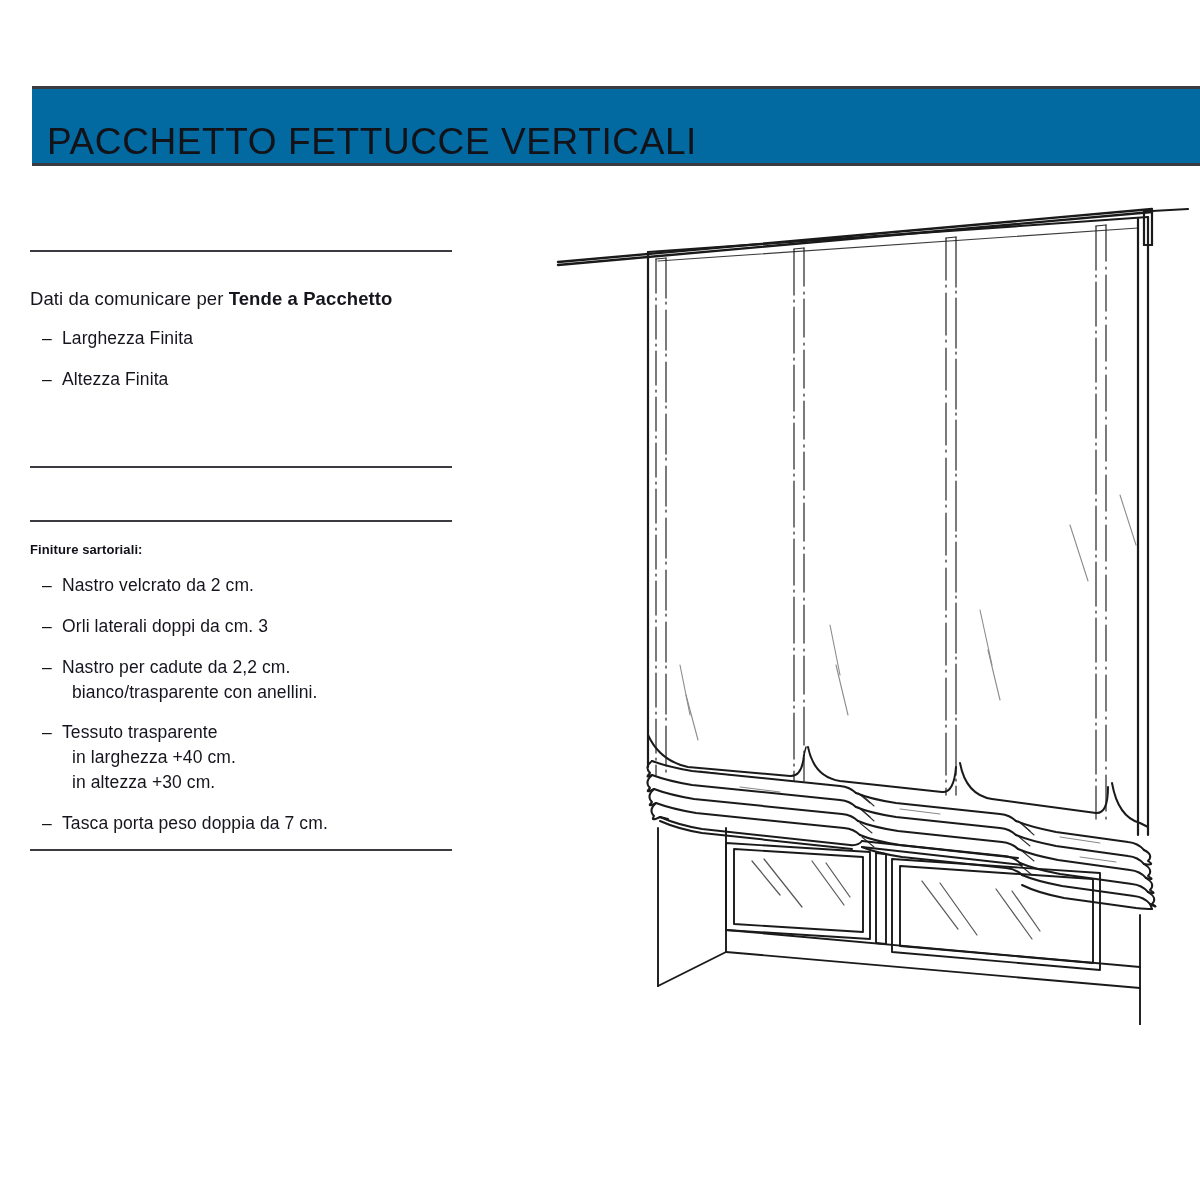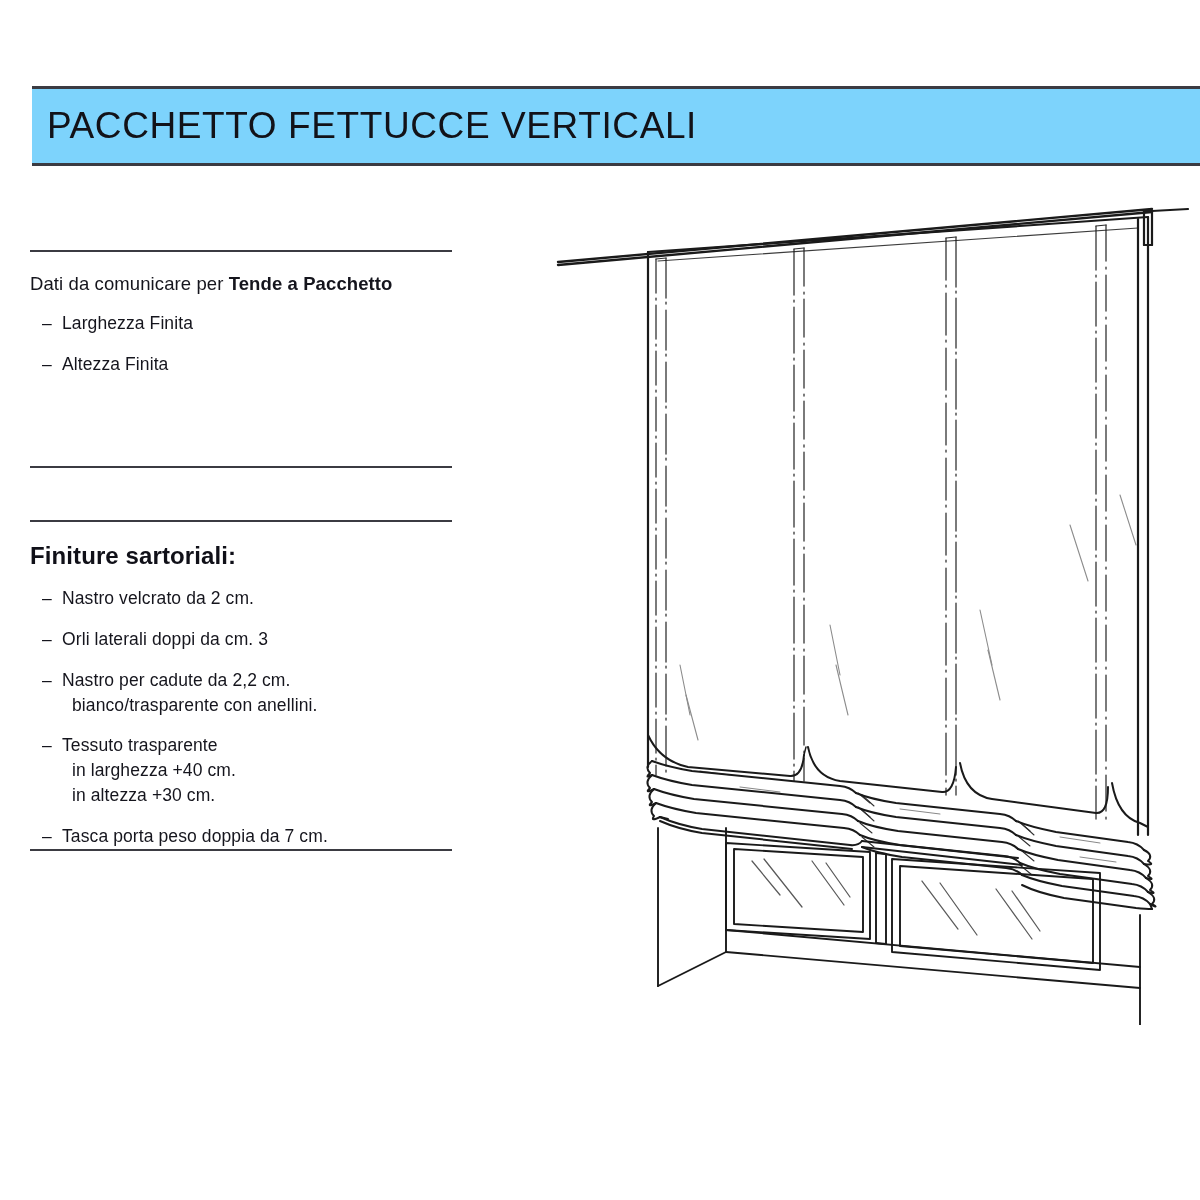--- a/index.html
+++ b/index.html
@@ -16,26 +16,26 @@
     color: #1a1a24;
   }
 
   
   .header-band {
     position: absolute;
     left: 32px;
     top: 86px;
     width: 1168px;
     height: 80px;
-    background: #7dd3fc;
+    background: #0369a1;
     border-top: 3px solid #3b3b42;
     border-bottom: 3px solid #3b3b42;
     box-sizing: border-box;
     display: flex;
-    align-items: center;
+    align-items: flex-end;
   }
   .page-title {
     font-size: 37px;
     letter-spacing: 0.6px;
     font-weight: 400;
     color: #121218;
     padding-left: 15px;
     white-space: nowrap;
     font-stretch: condensed;
   }
@@ -43,21 +43,21 @@
     height: 0;
     border-top: 2.4px solid #3b3b42;
     width: 422px;
   }
 
   .block-dati { position: absolute; left: 30px; top: 250px; width: 422px; }
   .block-finiture { position: absolute; left: 30px; top: 520px; width: 422px; }
 
   .lead {
     font-size: 18.5px;
-    margin-top: 21px;
+    margin-top: 36px;
     color: #15151d;
     letter-spacing: 0.1px;
   }
   .lead b { font-weight: 700; }
 
   .dash-list {
     list-style: none;
     margin: 0;
     padding: 0;
     margin-top: 16px;
@@ -73,21 +73,21 @@
   }
   .dash-list li .dash {
     position: absolute;
     left: 12px;
     top: 0;
     color: #15151d;
   }
   .dash-list li .sub { display: block; margin-left: 10px; }
 
   .section-title {
-    font-size: 24px;
+    font-size: 13px;
     font-weight: 700;
     margin-top: 20px;
     color: #101018;
     letter-spacing: 0.1px;
   }
 
   .rule-mid  { position: absolute; left: 30px; top: 466px; }
   .rule-fin  { position: absolute; left: 30px; top: 849px; }
 
   

